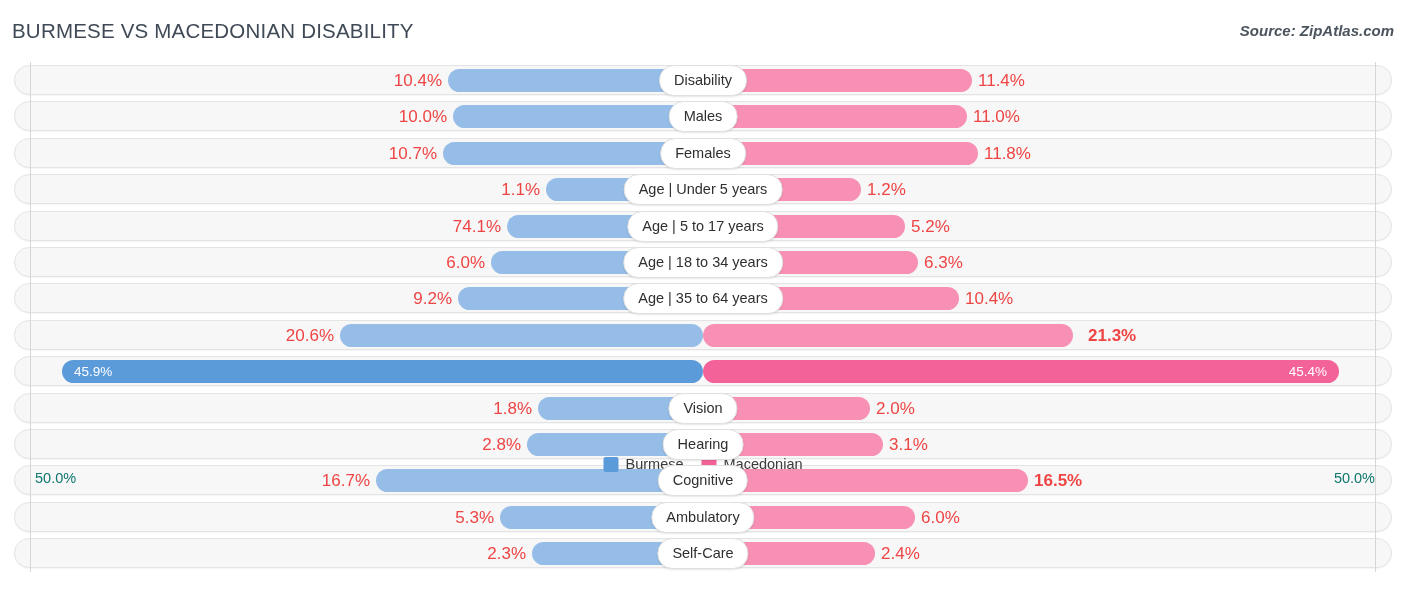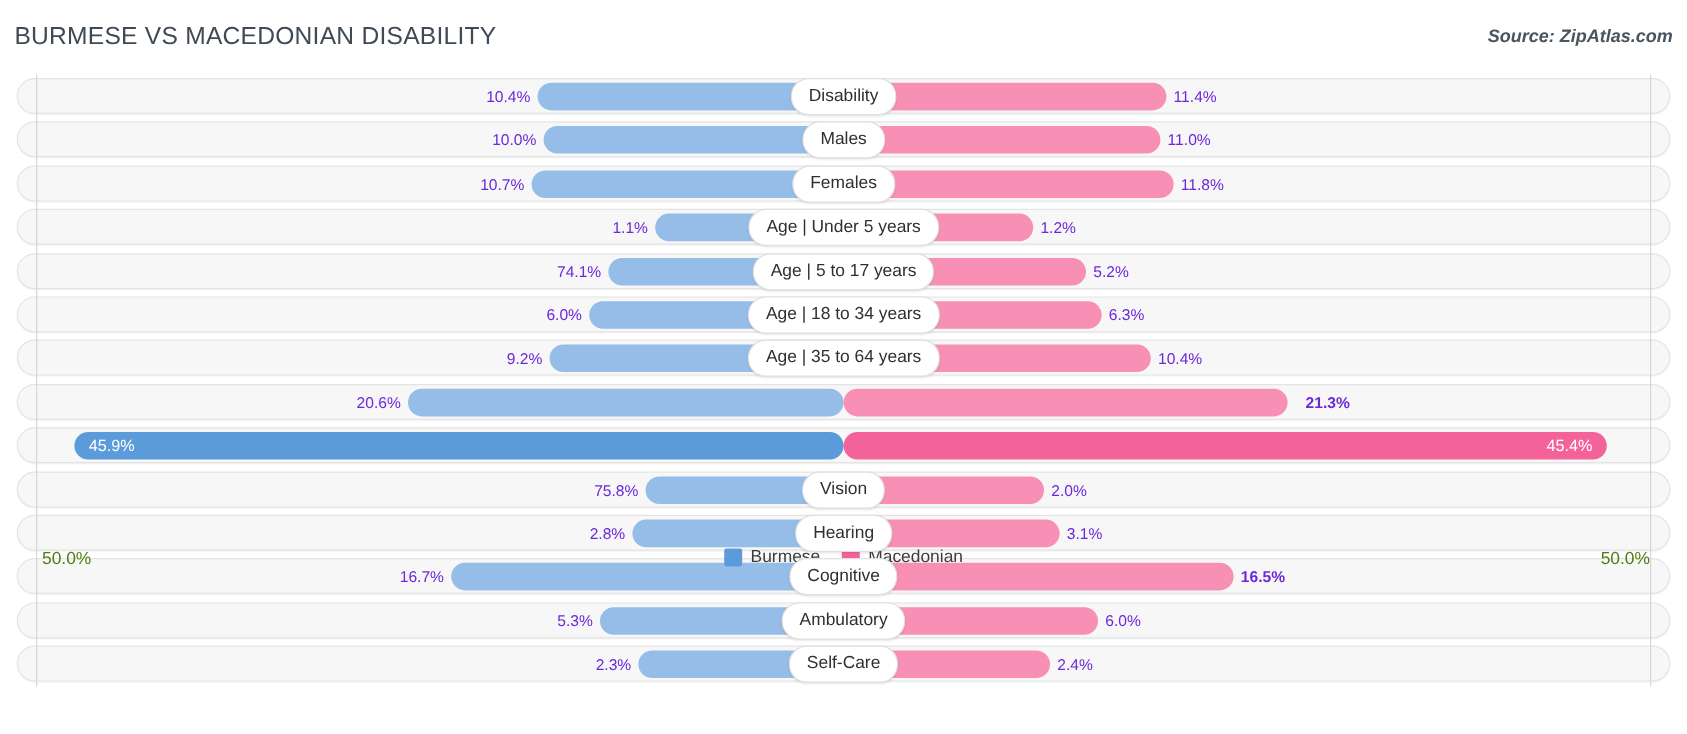--- a/index.html
+++ b/index.html
@@ -108,22 +108,22 @@
   .bar-right {
     background: #f790b4;
   }
   .row.highlight .bar-left  { background: #5b9bd9; }
   .row.highlight .bar-right { background: #f4629a; }
 
   
   .val {
     position: absolute;
     top: 9px;
-    font-size: 13px;
-    color: #6d28d9;
+    font-size: 17px;
+    color: #ef4444;
     white-space: nowrap;
     line-height: 19px;
   }
   .val-left  { text-align: right; }
   .val-right { text-align: left; }
   .row.highlight .val {
     color: #ffffff;
     font-size: 13.5px;
   }
 
@@ -149,23 +149,23 @@
   
   .footer {
     position: absolute;
     left: 0;
     bottom: 0;
     width: 1406px;
     height: 40px;
   }
   .axis-tick {
     position: absolute;
-    top: 10px;
+    top: 22px;
     font-size: 14.5px;
-    color: #4d7c0f;
+    color: #0f766e;
     white-space: nowrap;
   }
   .tick-left  { left: 35px; }
   .tick-right { right: 31px; }
 
   .legend {
     position: absolute;
     left: 50%;
     transform: translateX(-50%);
     top: 8px;
@@ -273,21 +273,21 @@
           <div class="track"></div>
           <div class="bar bar-left" style="left: 62px; width: 641px;"></div>
           <div class="bar bar-right" style="left: 703px; width: 636px;"></div>
           <div class="val val-left" style="left: 74px;">45.9%</div>
           <div class="val val-right" style="right: 79px;">45.4%</div>
         </div>
         <div class="row">
           <div class="track"></div>
           <div class="bar bar-left" style="left: 538px; width: 165px;"></div>
           <div class="bar bar-right" style="left: 703px; width: 167px;"></div>
-          <div class="val val-left" style="right: 874px;">75.8%</div>
+          <div class="val val-left" style="right: 874px;">1.8%</div>
           <div class="val val-right" style="left: 876px;">2.0%</div>
           <div class="pill">Vision</div>
         </div>
         <div class="row">
           <div class="track"></div>
           <div class="bar bar-left" style="left: 527px; width: 176px;"></div>
           <div class="bar bar-right" style="left: 703px; width: 180px;"></div>
           <div class="val val-left" style="right: 885px;">2.8%</div>
           <div class="val val-right" style="left: 889px;">3.1%</div>
           <div class="pill">Hearing</div>

